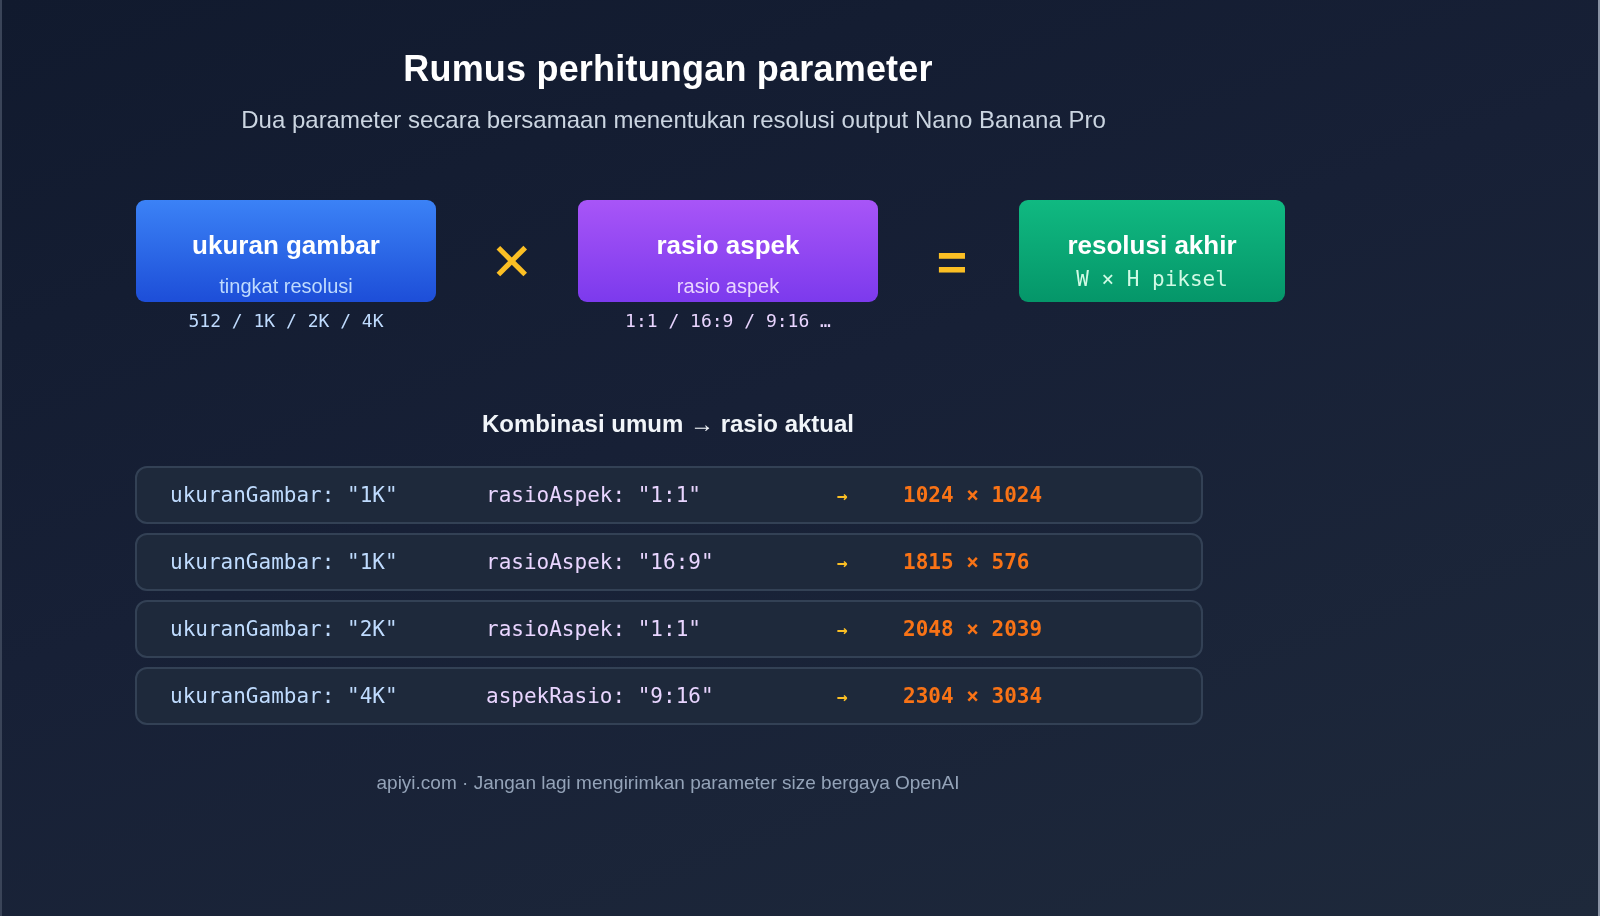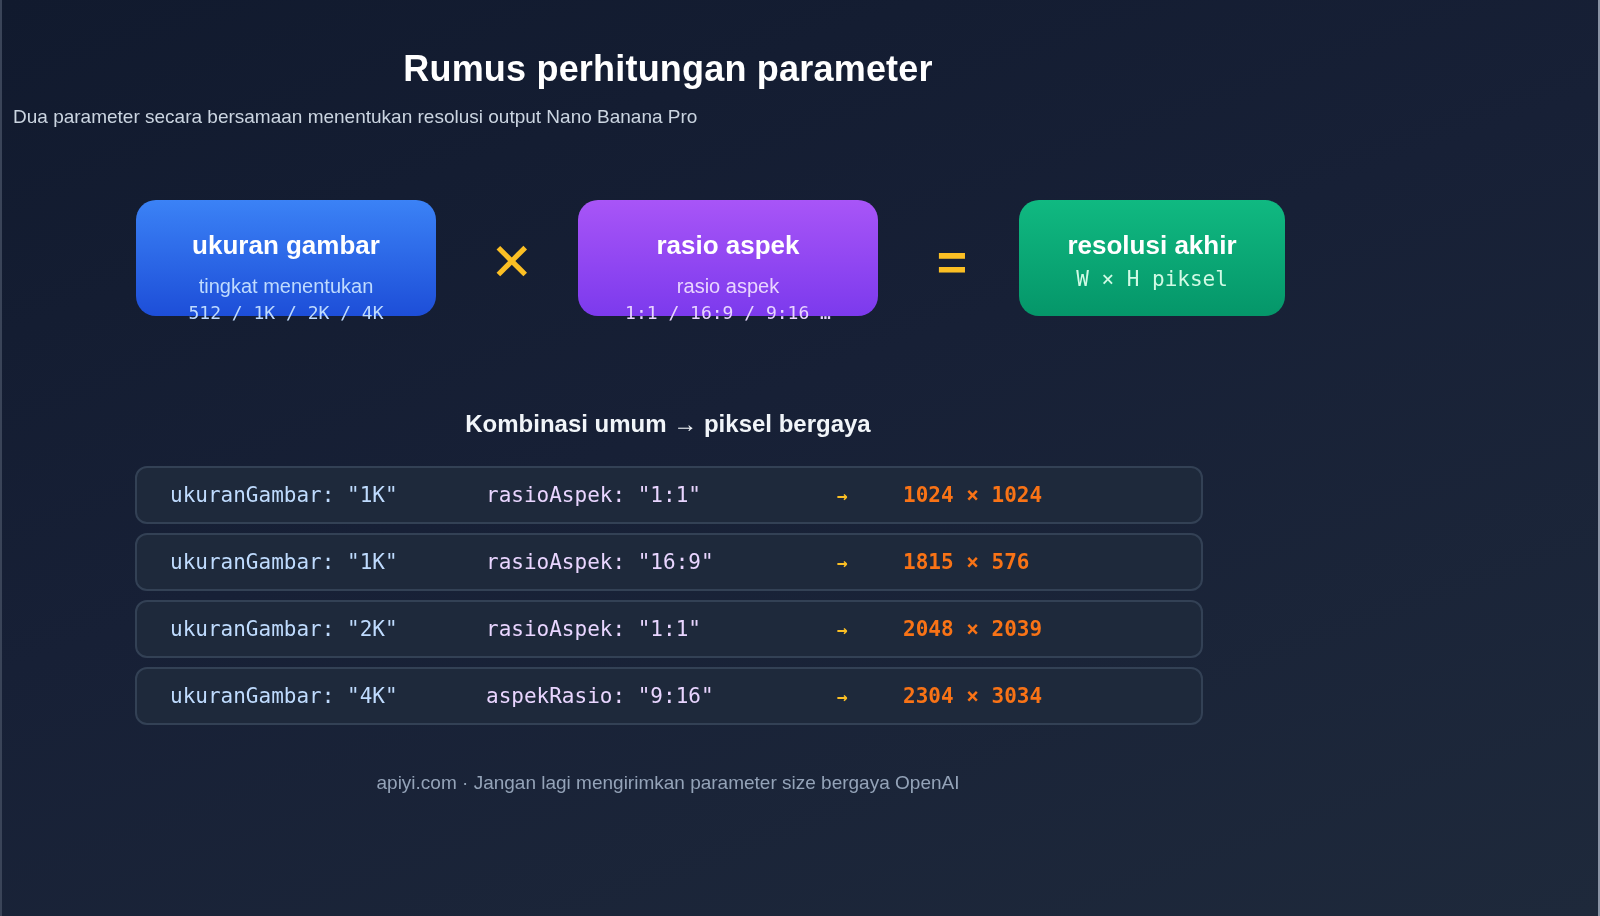--- a/index.html
+++ b/index.html
@@ -10,30 +10,30 @@
       background: linear-gradient(160deg, #111a2e 0%, #172036 45%, #1e293b 100%);
       border-left: 2px solid #3a4458;
       border-right: 2px solid #8a93a4;
     }
     .title {
       position: absolute; left: 0; width: 1332px; top: 48px;
       text-align: center; color: #ffffff; font-weight: 700; font-size: 36px; letter-spacing: 0.2px;
     }
     .subtitle {
       position: absolute; left: 0; width: 1332px; top: 106px;
-      text-align: left; color: #cbd5e1; font-size: 19px; padding-left: 11px;
+      text-align: center; color: #cbd5e1; font-size: 24px; padding-left: 11px;
     }
     .box {
-      position: absolute; top: 200px; height: 116px; border-radius: 20px;
+      position: absolute; top: 200px; height: 102px; border-radius: 9px;
       display: flex; flex-direction: column; align-items: center; justify-content: flex-start;
       color: #fff; text-align: center;
     }
     .box .b-title { font-weight: 700; font-size: 26px; margin-top: 30px; }
     .box .b-sub { font-size: 20px; margin-top: 14px; }
-    .box .b-mono { font-family: "DejaVu Sans Mono", "Liberation Mono", monospace; font-size: 18px; margin-top: 4px; }
+    .box .b-mono { font-family: "DejaVu Sans Mono", "Liberation Mono", monospace; font-size: 18px; margin-top: 12px; }
     .box-blue { left: 134px; width: 300px; background: linear-gradient(180deg, #3b82f6 0%, #1d4ed8 100%); }
     .box-blue .b-sub, .box-blue .b-mono { color: #bfdbfe; }
     .box-purple { left: 576px; width: 300px; background: linear-gradient(180deg, #a855f7 0%, #7c3aed 100%); }
     .box-purple .b-sub, .box-purple .b-mono { color: #e9d5ff; }
     .box-green { left: 1017px; width: 266px; background: linear-gradient(180deg, #10b981 0%, #059669 100%); }
     .box-green .b-mono { color: #d1fae5; font-size: 21px; margin-top: 6px; }
     .op {
       position: absolute; color: #fbbf24; font-weight: 700; text-align: center;
     }
     .op-times { left: 488px; top: 236px; width: 40px; font-size: 52px; line-height: 52px; }
@@ -62,40 +62,40 @@
 </head>
 <body>
 
 <div class="canvas">
 
   <div class="title">Rumus perhitungan parameter</div>
   <div class="subtitle">Dua parameter secara bersamaan menentukan resolusi output Nano Banana Pro</div>
 
   <div class="box box-blue">
     <div class="b-title">ukuran gambar</div>
-    <div class="b-sub">tingkat menentukan</div>
+    <div class="b-sub">tingkat resolusi</div>
     <div class="b-mono">512 / 1K / 2K / 4K</div>
   </div>
 
   <div class="op op-times">✕</div>
 
   <div class="box box-purple">
     <div class="b-title">rasio aspek</div>
     <div class="b-sub">rasio aspek</div>
     <div class="b-mono">1:1 / 16:9 / 9:16 …</div>
   </div>
 
   <div class="op op-equals">=</div>
 
   <div class="box box-green">
     <div class="b-title">resolusi akhir</div>
     <div class="b-mono">W × H piksel</div>
   </div>
 
-  <div class="section-title">Kombinasi umum → piksel bergaya</div>
+  <div class="section-title">Kombinasi umum → rasio aktual</div>
 
   <div class="rows">
     <div class="row">
       <span class="c1">ukuranGambar: "1K"</span>
       <span class="c2">rasioAspek: "1:1"</span>
       <span class="c3">→</span>
       <span class="c4">1024 × 1024</span>
     </div>
     <div class="row">
       <span class="c1">ukuranGambar: "1K"</span>

